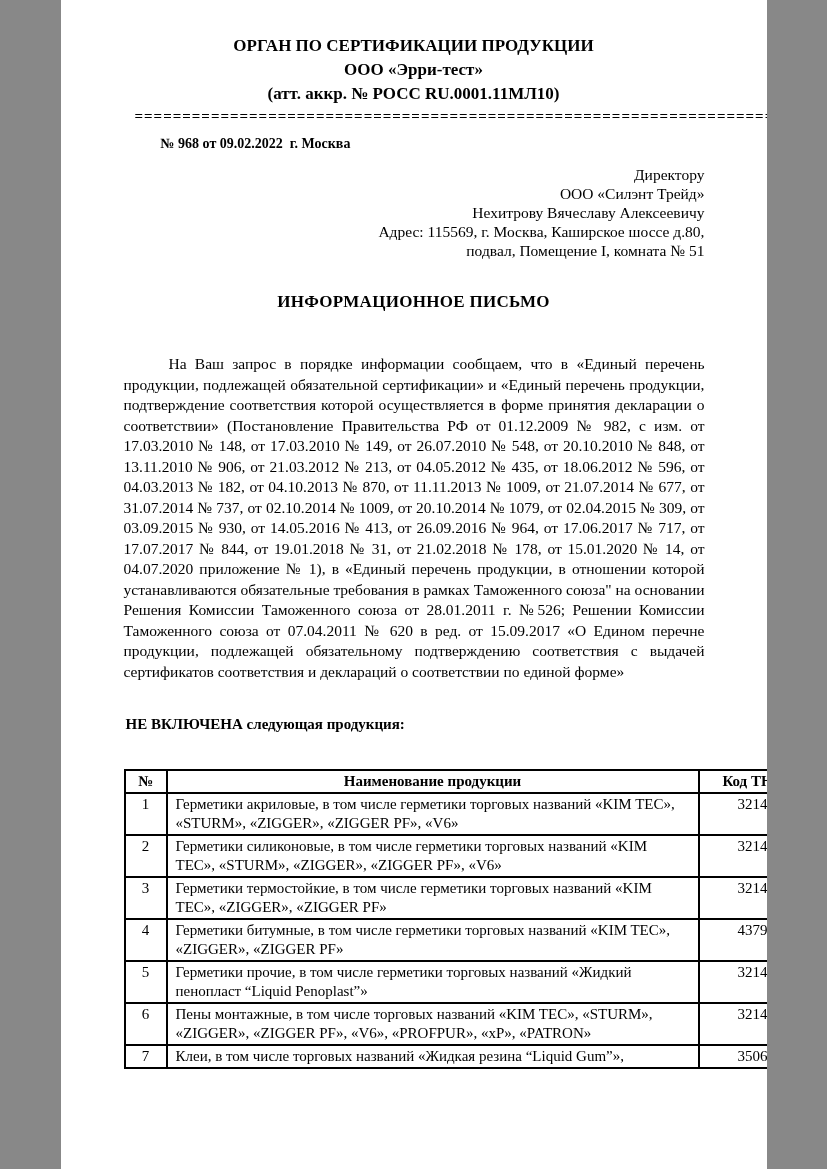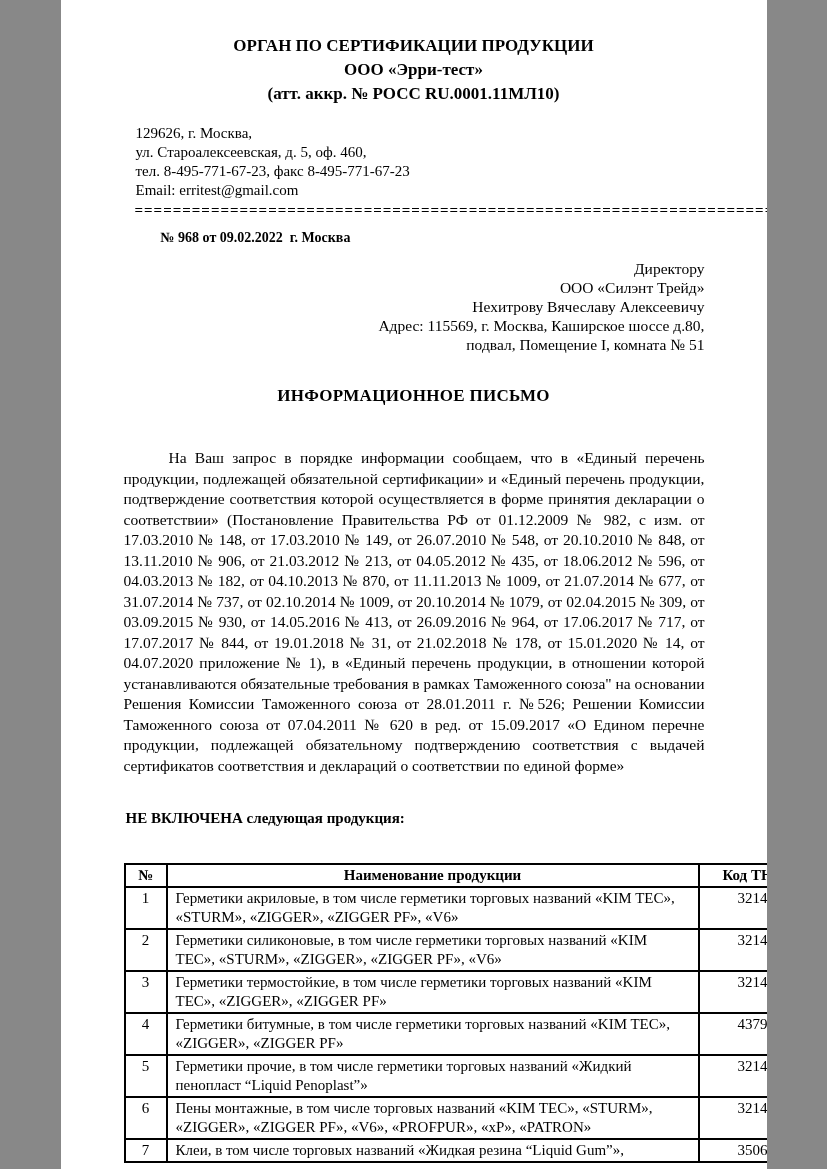--- a/index.html
+++ b/index.html
@@ -96,26 +96,20 @@
 <body>
 
 <div class="page">
 
   <div class="org-header">
     <div>ОРГАН ПО СЕРТИФИКАЦИИ ПРОДУКЦИИ</div>
     <div>ООО «Эрри-тест»</div>
     <div>(атт. аккр. № РОСС RU.0001.11МЛ10)</div>
   </div>
 
-  <div class="sender">
-    <div>129626, г. Москва,</div>
-    <div>ул. Староалексеевская, д. 5, оф. 460,</div>
-    <div>тел. 8-495-771-67-23, факс 8-495-771-67-23</div>
-    <div>Email: erritest@gmail.com</div>
-  </div>
 
   <div class="separator">================================================================================</div>
 
   <div class="refline">№ 968 от 09.02.2022  г. Москва</div>
 
   <div class="recipient">
     <div>Директору</div>
     <div>ООО «Силэнт Трейд»</div>
     <div>Нехитрову Вячеславу Алексеевичу</div>
     <div>Адрес: 115569, г. Москва, Каширское шоссе д.80,</div>

